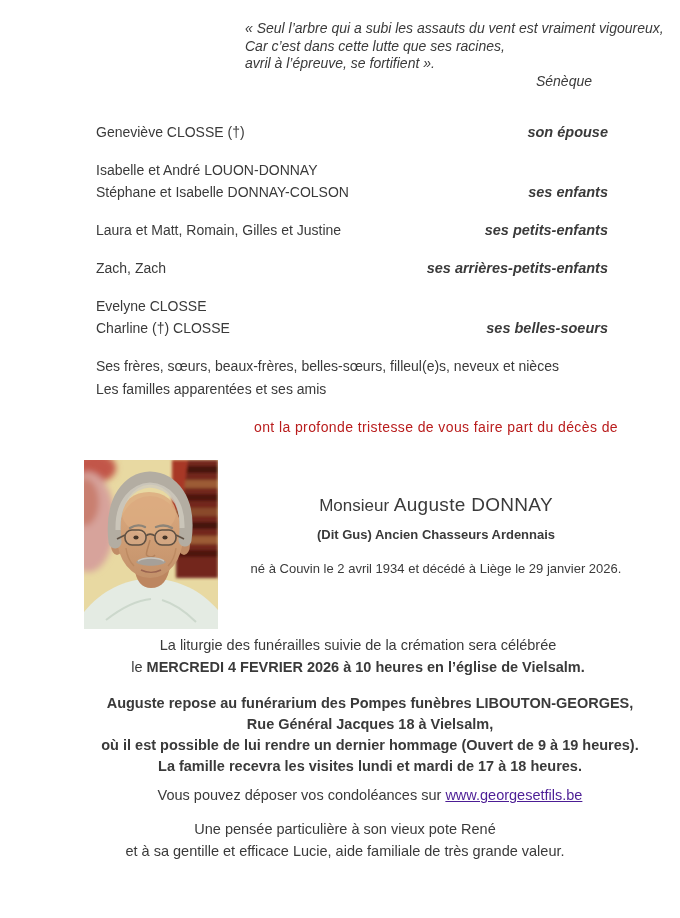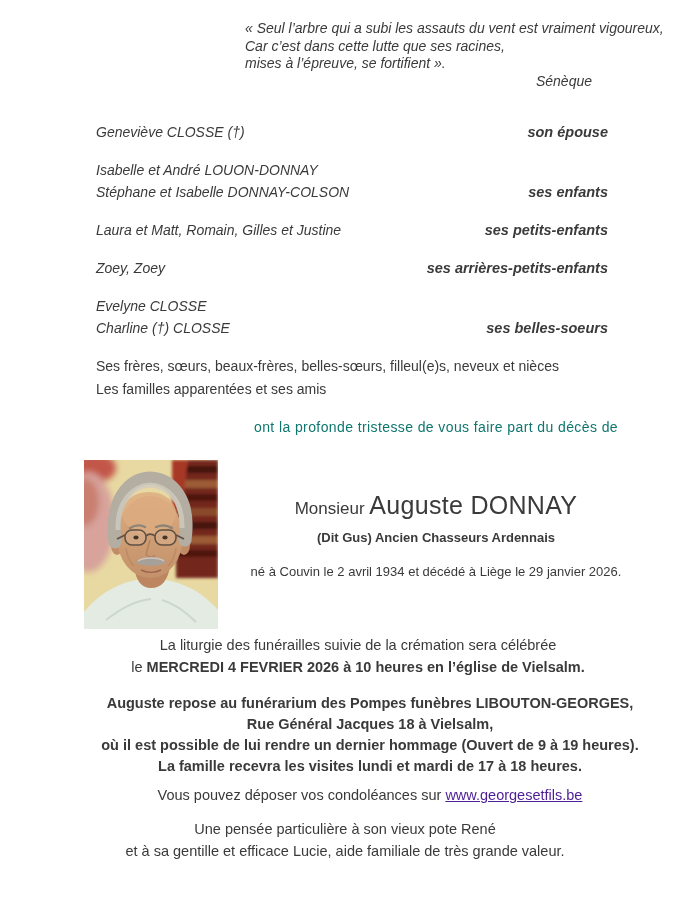--- a/index.html
+++ b/index.html
@@ -8,34 +8,34 @@
     font-family:"Liberation Sans",sans-serif;color:#3a3a3a;overflow:hidden;
   }
   
   .quote{position:absolute;top:20px;left:245px;width:405px;font-style:italic;
     font-size:14px;line-height:17.5px;white-space:nowrap;}
   .quote-author{text-align:right;padding-right:58px;}
   
   .family{position:absolute;top:121px;left:96px;width:512px;font-size:14px;}
   .frow{display:flex;justify-content:space-between;align-items:flex-end;
     line-height:22px;margin-bottom:16px;}
-  .names div{white-space:nowrap;font-style:italic;}
+  .names div{white-space:nowrap;}
   .rel{font-weight:bold;font-style:italic;font-size:14.5px;white-space:nowrap;}
   .family-extra{margin-top:10px;line-height:23px;white-space:nowrap;font-size:14px;}
   
   .announcement{position:absolute;top:419px;left:220px;width:432px;text-align:center;
-    color:#0f766e;font-size:14px;letter-spacing:0.4px;white-space:nowrap;}
+    color:#b91c1c;font-size:14px;letter-spacing:0.4px;white-space:nowrap;}
   
   .photo{position:absolute;top:460px;left:84px;width:134px;height:169px;}
   .photo svg{display:block;width:134px;height:169px;}
   
   .deceased{position:absolute;top:488px;left:240px;width:392px;text-align:center;}
   .nameline{line-height:34px;white-space:nowrap;}
   .monsieur{font-size:17px;}
-  .bigname{font-size:25px;letter-spacing:0.3px;margin-top:40px;}
+  .bigname{font-size:19px;letter-spacing:0.3px;margin-top:40px;}
   .subtitle{font-weight:bold;font-size:13px;margin-top:4px;}
   .dates{font-size:13px;margin-top:19px;white-space:nowrap;}
   
   .ceremony{position:absolute;top:634px;left:48px;width:620px;text-align:center;
     font-size:14.5px;line-height:22px;white-space:nowrap;}
   .ceremony .bold{font-weight:bold;}
   
   .funerarium{position:absolute;top:693px;left:60px;width:620px;text-align:center;
     font-weight:bold;font-size:14.5px;line-height:21px;white-space:nowrap;}
   
@@ -50,21 +50,21 @@
     font-style:italic;font-size:12.5px;line-height:17.5px;white-space:nowrap;}
 </style>
 </head>
 <body>
 
 <div class="page">
 
   <div class="quote">
     <div>« Seul l’arbre qui a subi les assauts du vent est vraiment vigoureux,</div>
     <div>Car c’est dans cette lutte que ses racines,</div>
-    <div>mises à l’épreuve, se fortifient ».</div>
+    <div>avril à l’épreuve, se fortifient ».</div>
     <div class="quote-author">Sénèque</div>
   </div>
 
   <div class="family">
     <div class="frow">
       <div class="names">
           <div>Geneviève CLOSSE (†)</div>
         </div>
       <div class="rel">son épouse</div>
     </div>
@@ -76,21 +76,21 @@
       <div class="rel">ses enfants</div>
     </div>
     <div class="frow">
       <div class="names">
           <div>Laura et Matt, Romain, Gilles et Justine</div>
         </div>
       <div class="rel">ses petits-enfants</div>
     </div>
     <div class="frow">
       <div class="names">
-          <div>Zoey, Zoey</div>
+          <div>Zach, Zach</div>
         </div>
       <div class="rel">ses arrières-petits-enfants</div>
     </div>
     <div class="frow">
       <div class="names">
         <div>Evelyne CLOSSE</div>
         <div>Charline (†) CLOSSE</div>
       </div>
       <div class="rel">ses belles-soeurs</div>
     </div>

